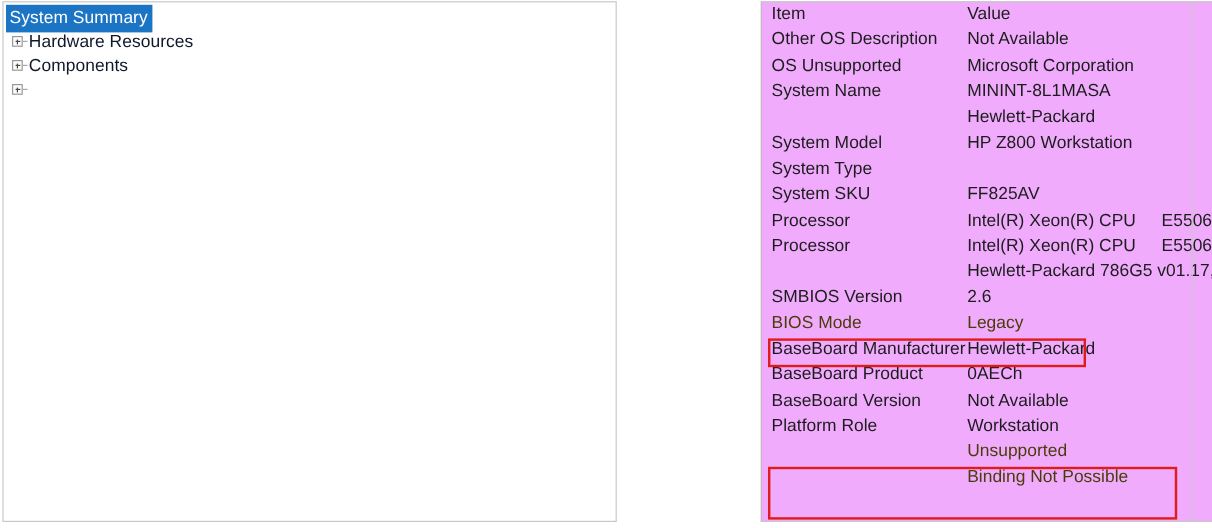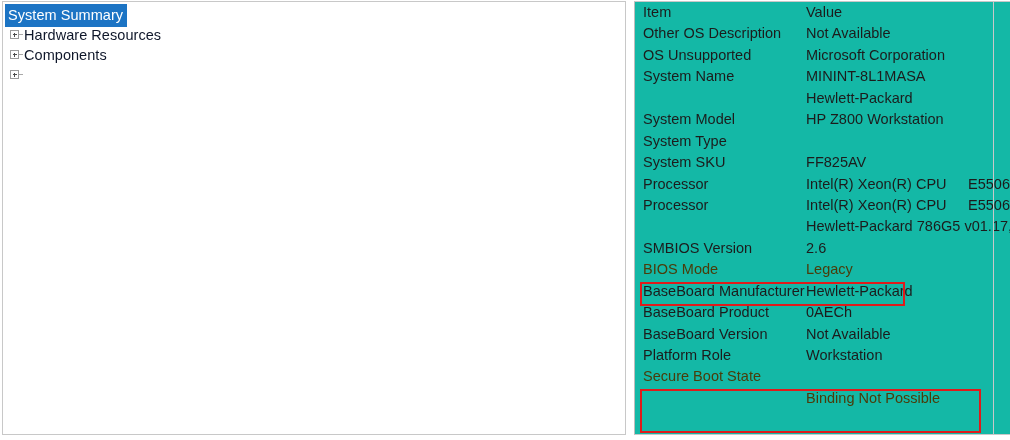--- a/index.html
+++ b/index.html
@@ -21,21 +21,21 @@
     width: 1010px;
     height: 440px;
     background: #ffffff;
   }
 
   
   #tree-pane {
     position: absolute;
     left: 2px;
     top: 1px;
-    width: 624px;
+    width: 512px;
     height: 434px;
     background: #ffffff;
     border: 1px solid #c8c8c8;
     box-sizing: border-box;
     overflow: hidden;
   }
 
   .tree-root {
     padding: 3px 0 0 0;
     margin: 0;
@@ -114,21 +114,21 @@
     background: #a9a9a9;
   }
 
   
   #detail-pane {
     position: absolute;
     left: 634px;
     top: 1px;
     width: 376px;
     height: 434px;
-    background: #14b8a6;
+    background: #f0abfc;
     border-left: 1px solid #bdbdbd;
     border-top: 1px solid #c8c8c8;
     border-bottom: 1px solid #c8c8c8;
     box-sizing: border-box;
     overflow: hidden;
   }
   #detail-inner {
     position: relative;
     width: 376px;
     height: 432px;
@@ -286,21 +286,21 @@
           </div>
           <div class="drow">
             <span class="cell cell-item">BaseBoard Version</span>
             <span class="cell cell-value">Not Available</span>
           </div>
           <div class="drow">
             <span class="cell cell-item">Platform Role</span>
             <span class="cell cell-value">Workstation</span>
           </div>
           <div class="drow flag">
-            <span class="cell cell-item">Secure Boot State</span>
+            <span class="cell cell-value">Unsupported</span>
           </div>
           <div class="drow flag">
             <span class="cell cell-value">Binding Not Possible</span>
           </div>
         </div>
       <div id="detail-right-rule"></div>
     </div>
   </div>
 
   <div class="redbox" id="redbox-bios"></div>

